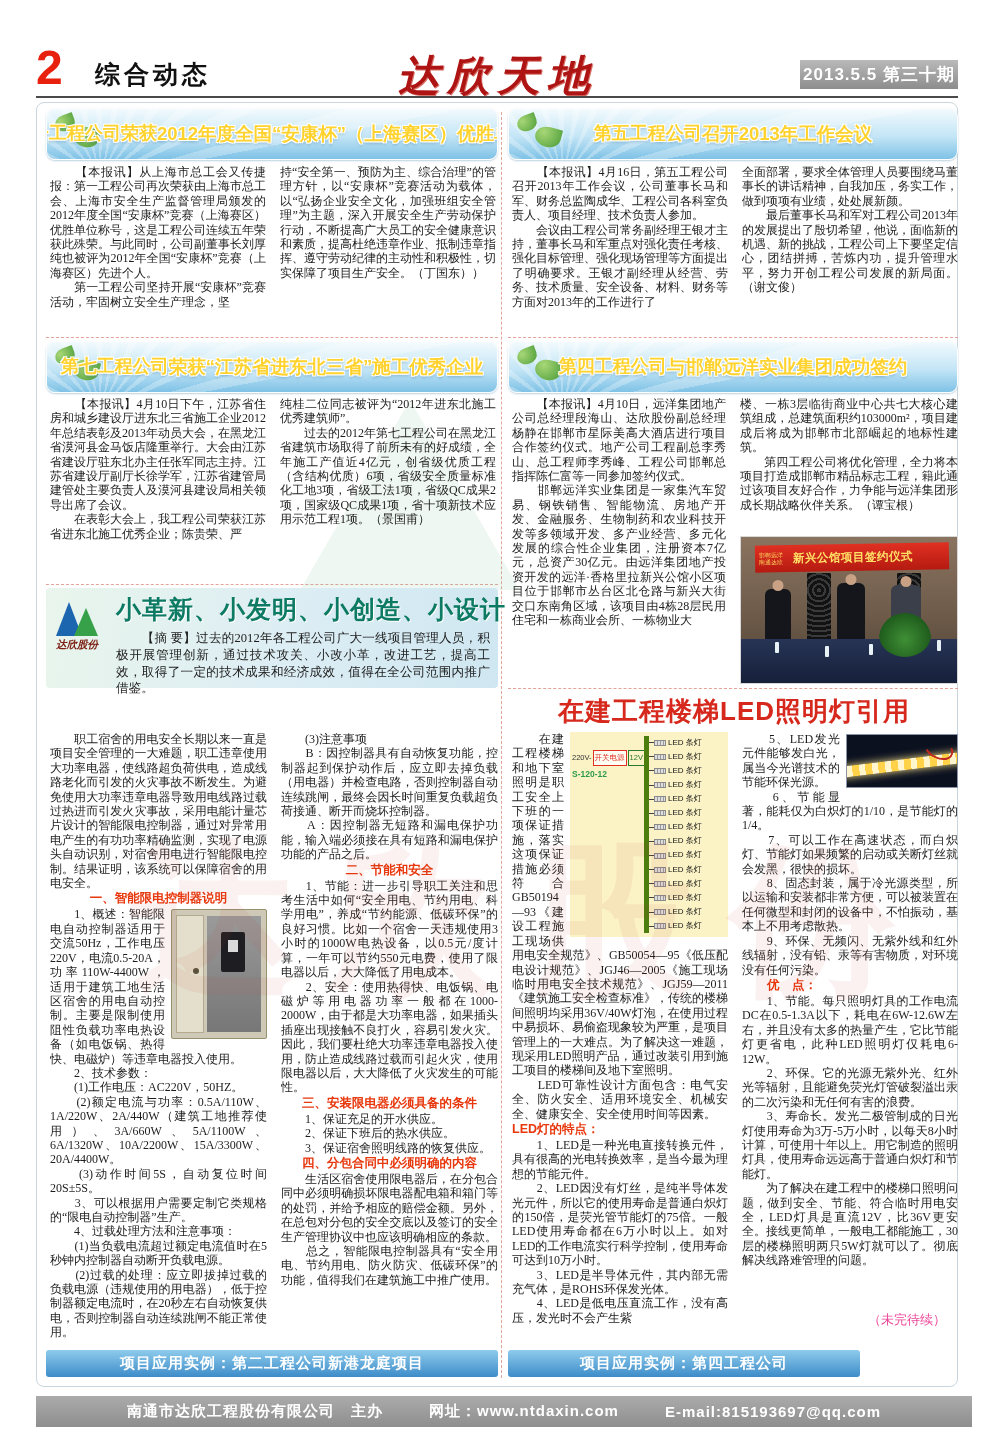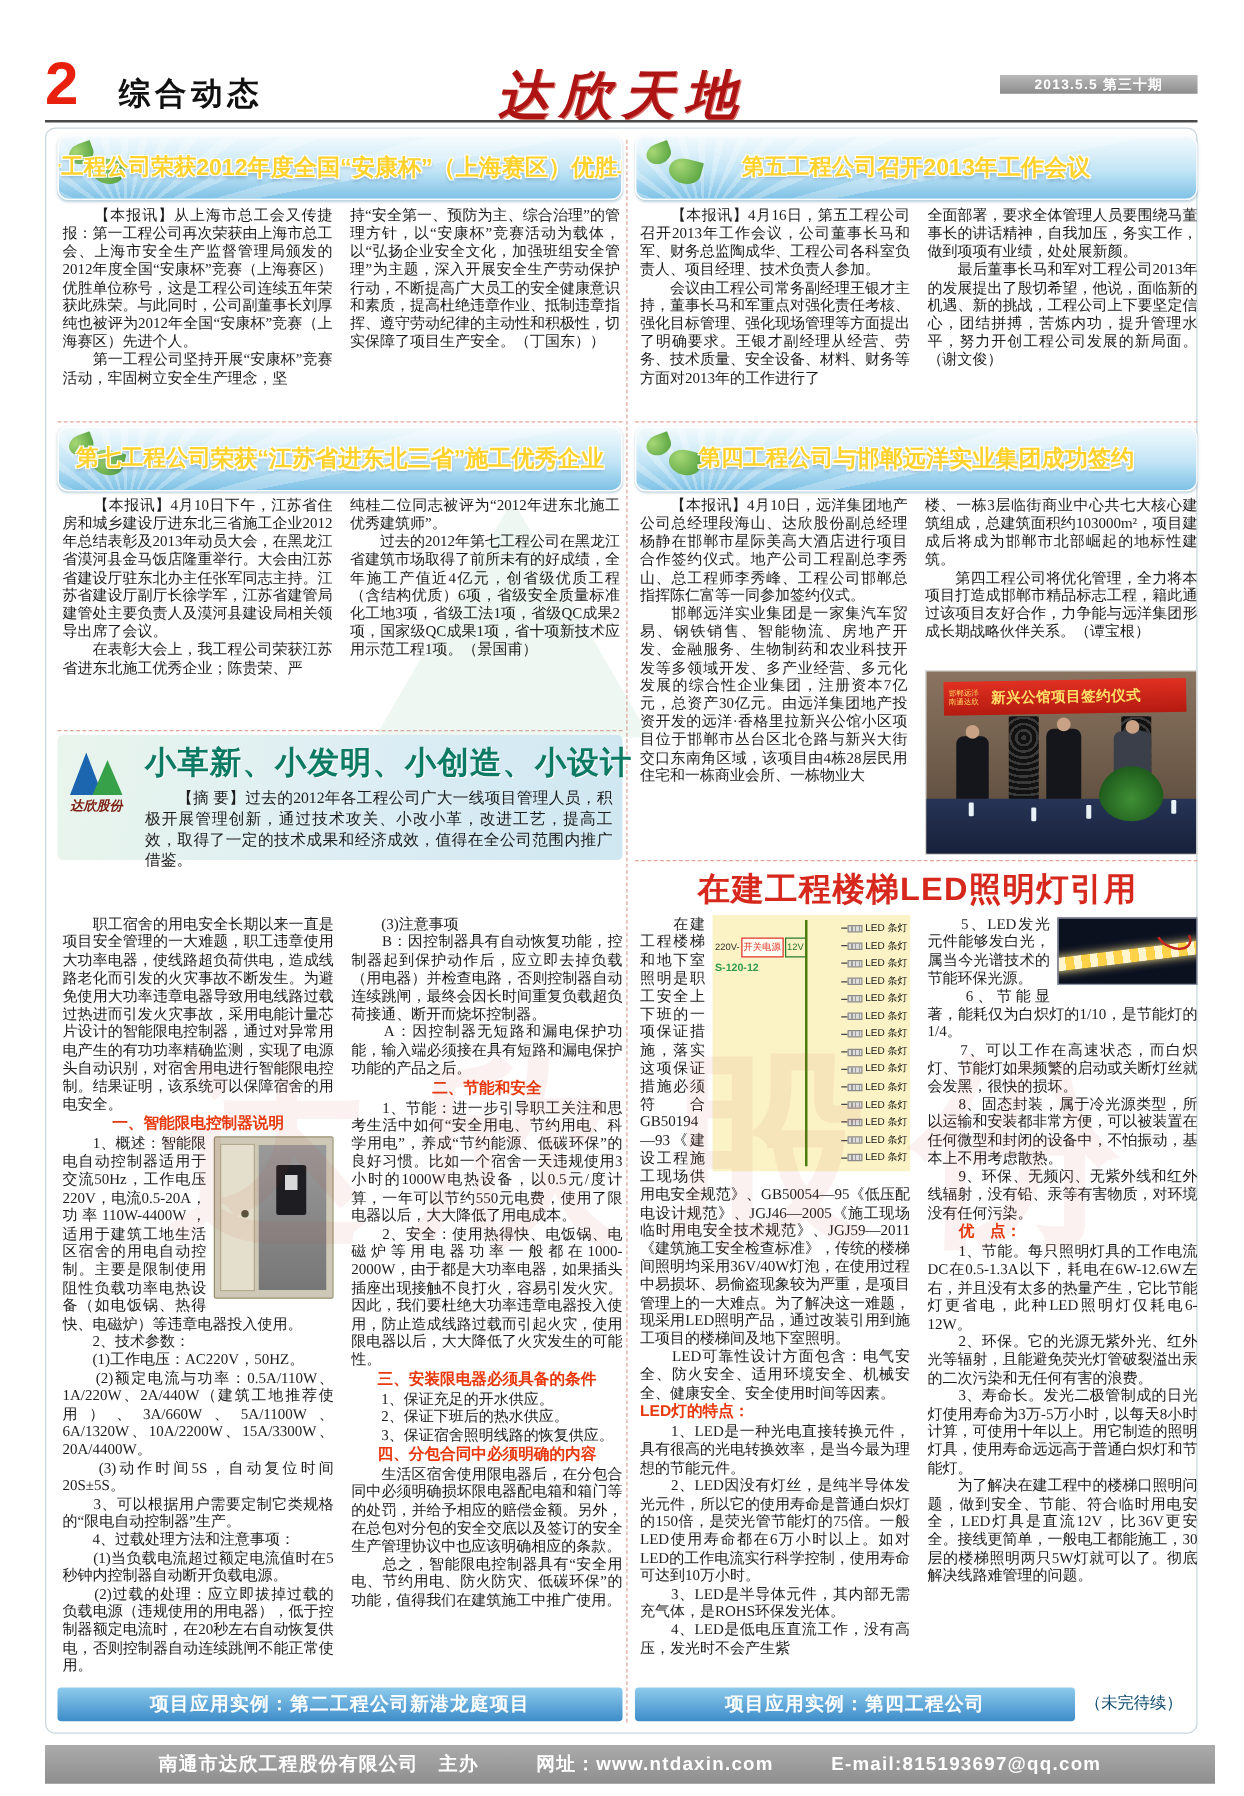--- a/index.html
+++ b/index.html
@@ -7,23 +7,23 @@
   .page { position:relative; width:995px; height:1437px; background:#fff; overflow:hidden; margin:0 auto; }
 
   
   .pageno { position:absolute; left:36px; top:44px; font-family:"Liberation Sans","DejaVu Sans",sans-serif;
             font-size:48px; font-weight:bold; color:#e8210f; line-height:1; }
   .section-title { position:absolute; left:95px; top:58px; font-family:"Liberation Sans",sans-serif;
             font-size:25px; font-weight:bold; color:#111; letter-spacing:4px; }
   .masthead { position:absolute; left:50%; top:48px; transform:translateX(-50%);
             font-size:42px; font-weight:bold; font-style:italic; color:#ae1414; letter-spacing:8px;
             font-family:"DejaVu Serif",serif; text-shadow:1px 1px 0 #d8746a; }
-  .issue-box { position:absolute; right:37px; top:60px; width:158px; height:15px;
+  .issue-box { position:absolute; right:37px; top:60px; width:158px; height:29px;
             background:linear-gradient(#b9b9b9,#8d8d8d); color:#fff; font-family:"Liberation Sans",sans-serif;
-            font-size:11px; font-weight:bold; display:flex; align-items:center; justify-content:center; letter-spacing:1px; }
+            font-size:17px; font-weight:bold; display:flex; align-items:center; justify-content:center; letter-spacing:1px; }
   .header-rule { position:absolute; left:36px; right:37px; top:96px; border-top:2px solid #4a4a4a; }
 
   
   .frame { position:absolute; left:36px; top:102px; width:922px; height:1285px;
            border:1px solid #c9d6de; border-radius:8px; }
   .vsep { position:absolute; left:501px; top:112px; height:1266px; border-left:1px dashed #e3a497; }
   .hsep { position:absolute; border-top:1px dashed #e3a497; }
 
   
   .banner { position:absolute; height:52px; border-radius:9px; border:1px solid #fdfdfd;
@@ -96,39 +96,39 @@
 
   
   .embed-led-diagram { float:right; width:158px; height:205px; margin:0 0 3px 6px; padding:4px 2px;
            background:#fbf3c6; display:flex; font-family:"Liberation Sans",sans-serif; }
   .diag-left { width:72px; padding-top:14px; }
   .diag-top { display:flex; align-items:center; gap:1px; }
   .diag-in { font-size:7.5px; color:#333; }
   .diag-psu { font-size:7.5px; color:#e03022; border:1px solid #e03022; padding:0 1px; background:#fffef5; white-space:nowrap; }
   .diag-out { font-size:7.5px; color:#2b7a2b; border:1px solid #2b7a2b; padding:0 1px; }
   .diag-model { margin-top:10px; text-align:center; font-size:8.5px; font-weight:bold; color:#2d9b4e; }
-  .diag-ladder { flex:1; border-left:2px solid #4d7c0f; display:flex; flex-direction:column; justify-content:space-between;align-items:flex-end; }
+  .diag-ladder { flex:1; border-left:5px solid #4d7c0f; display:flex; flex-direction:column; justify-content:space-between; }
   .lamp-row { display:flex; align-items:center; height:13.5px; }
   .lamp-row::before { content:''; width:5px; height:1px; background:#444; }
   .lamp-conn { width:12px; height:6px; border:1px solid #8a8a8a; background:repeating-linear-gradient(90deg,#ddd 0 2px,#999 2px 3px); margin-right:2px; }
   .lamp-label { font-size:8px; color:#111; white-space:nowrap; }
 
   
   .embed-led-strip { float:right; width:112px; height:54px; margin:2px 0 2px 6px; position:relative;
            background:#0c1120; border:1px solid #8a93a8; overflow:hidden; }
   .strip { position:absolute; left:-8px; top:24px; width:132px; height:11px; border-radius:6px; transform:rotate(-7deg);
            background:repeating-linear-gradient(90deg,#ffd24a 0 7px,#fff6cf 7px 13px); box-shadow:0 0 8px #ffe98f; }
   .wire { position:absolute; right:3px; top:4px; width:30px; height:20px; border:2px solid #c2281e; border-radius:50%;
            border-left-color:transparent; border-top-color:transparent; transform:rotate(25deg); }
 
   
   .app-bar { position:absolute; height:27px; border-radius:3px; background:linear-gradient(#8ecbec,#3d8cc9);
            color:#fff; font-family:Liberation Mono, monospace; font-size:15px; font-weight:bold;
            display:flex; align-items:center; justify-content:center; letter-spacing:1px; z-index:2; }
-  .tbc-note { position:absolute; left:868px; top:1353px; font-size:13px; color:#0c4a6e; z-index:2; }
+  .tbc-note { position:absolute; left:868px; top:1311px; font-size:13px; color:#ec4899; z-index:2; }
   .footer-bar { position:absolute; left:36px; top:1396px; width:936px; height:31px;
            background:linear-gradient(#ababab,#8e8e8e); color:#fff; font-family:"Liberation Sans",sans-serif;
            font-size:15px; font-weight:bold; display:flex; align-items:center; justify-content:center; gap:46px; letter-spacing:1px; }
 
   
   .watermark { position:absolute; left:130px; top:810px; width:780px; text-align:center; font-family:"Liberation Sans",sans-serif;
            font-size:165px; font-weight:bold; color:rgba(185,70,55,.075); letter-spacing:35px; z-index:5;
            pointer-events:none; white-space:nowrap; }
   .bg-tri { position:absolute; width:0; height:0; border-left:110px solid transparent; border-right:110px solid transparent;
            border-bottom:190px solid rgba(120,190,150,.12); z-index:0; }

